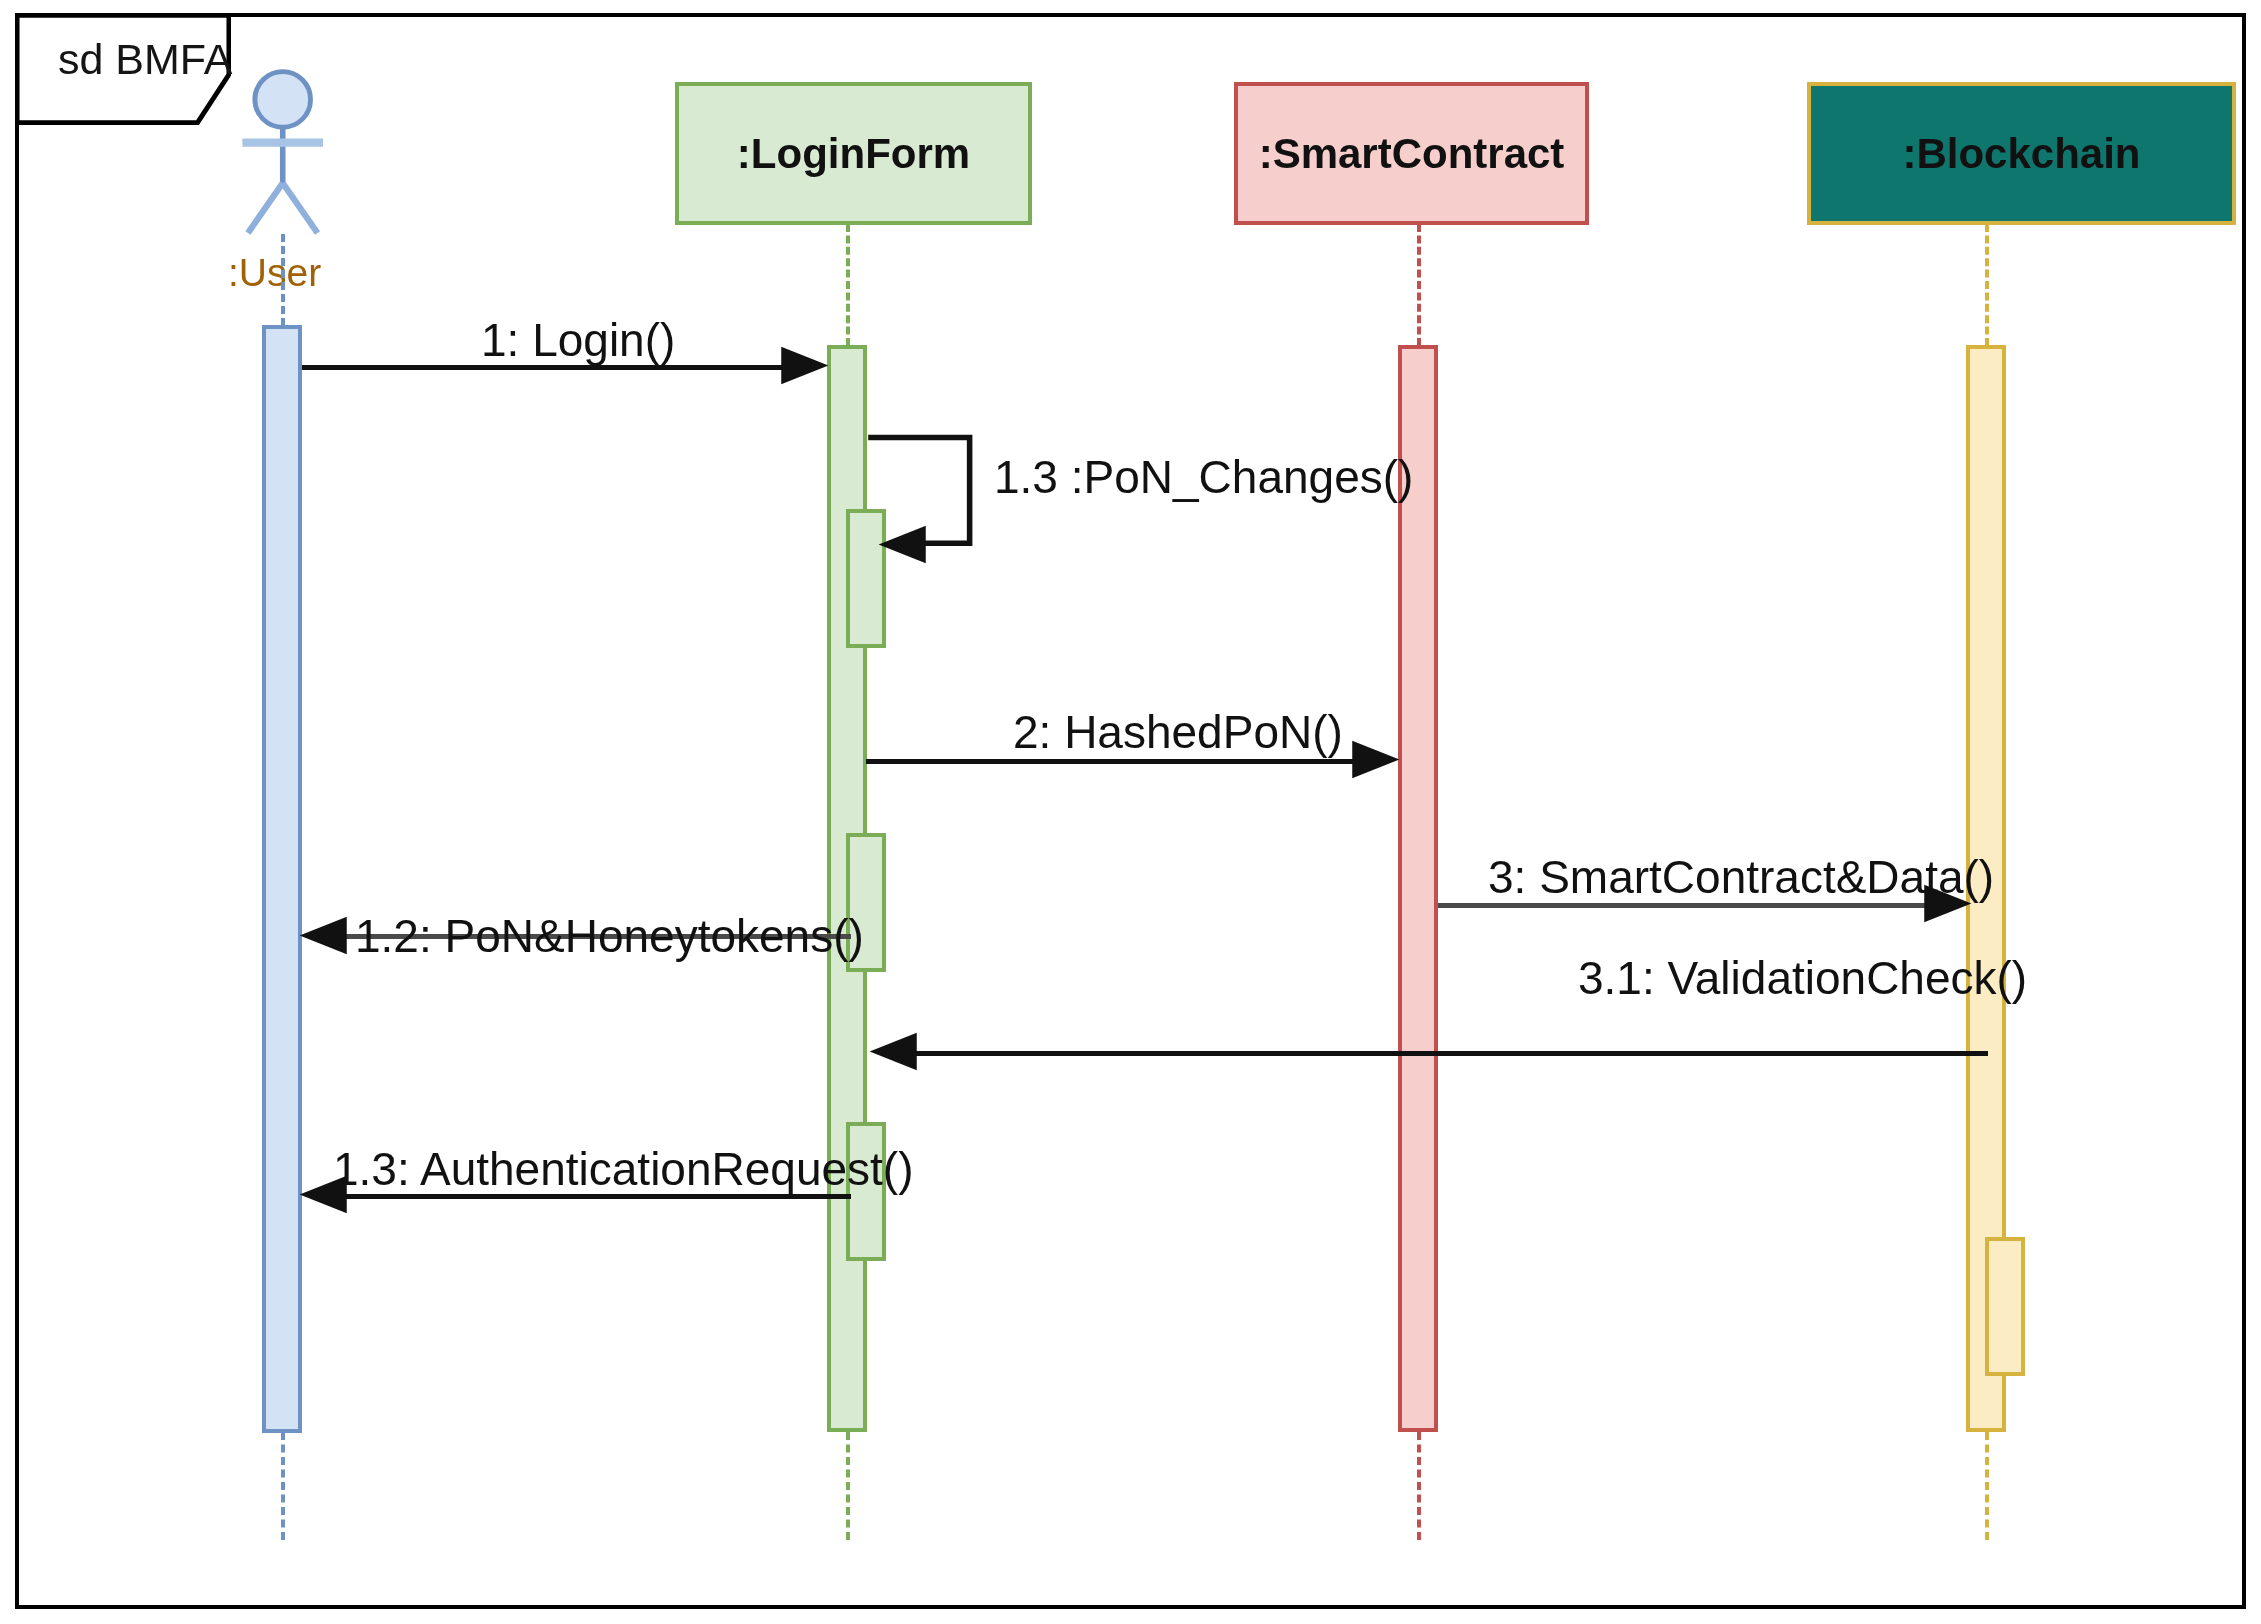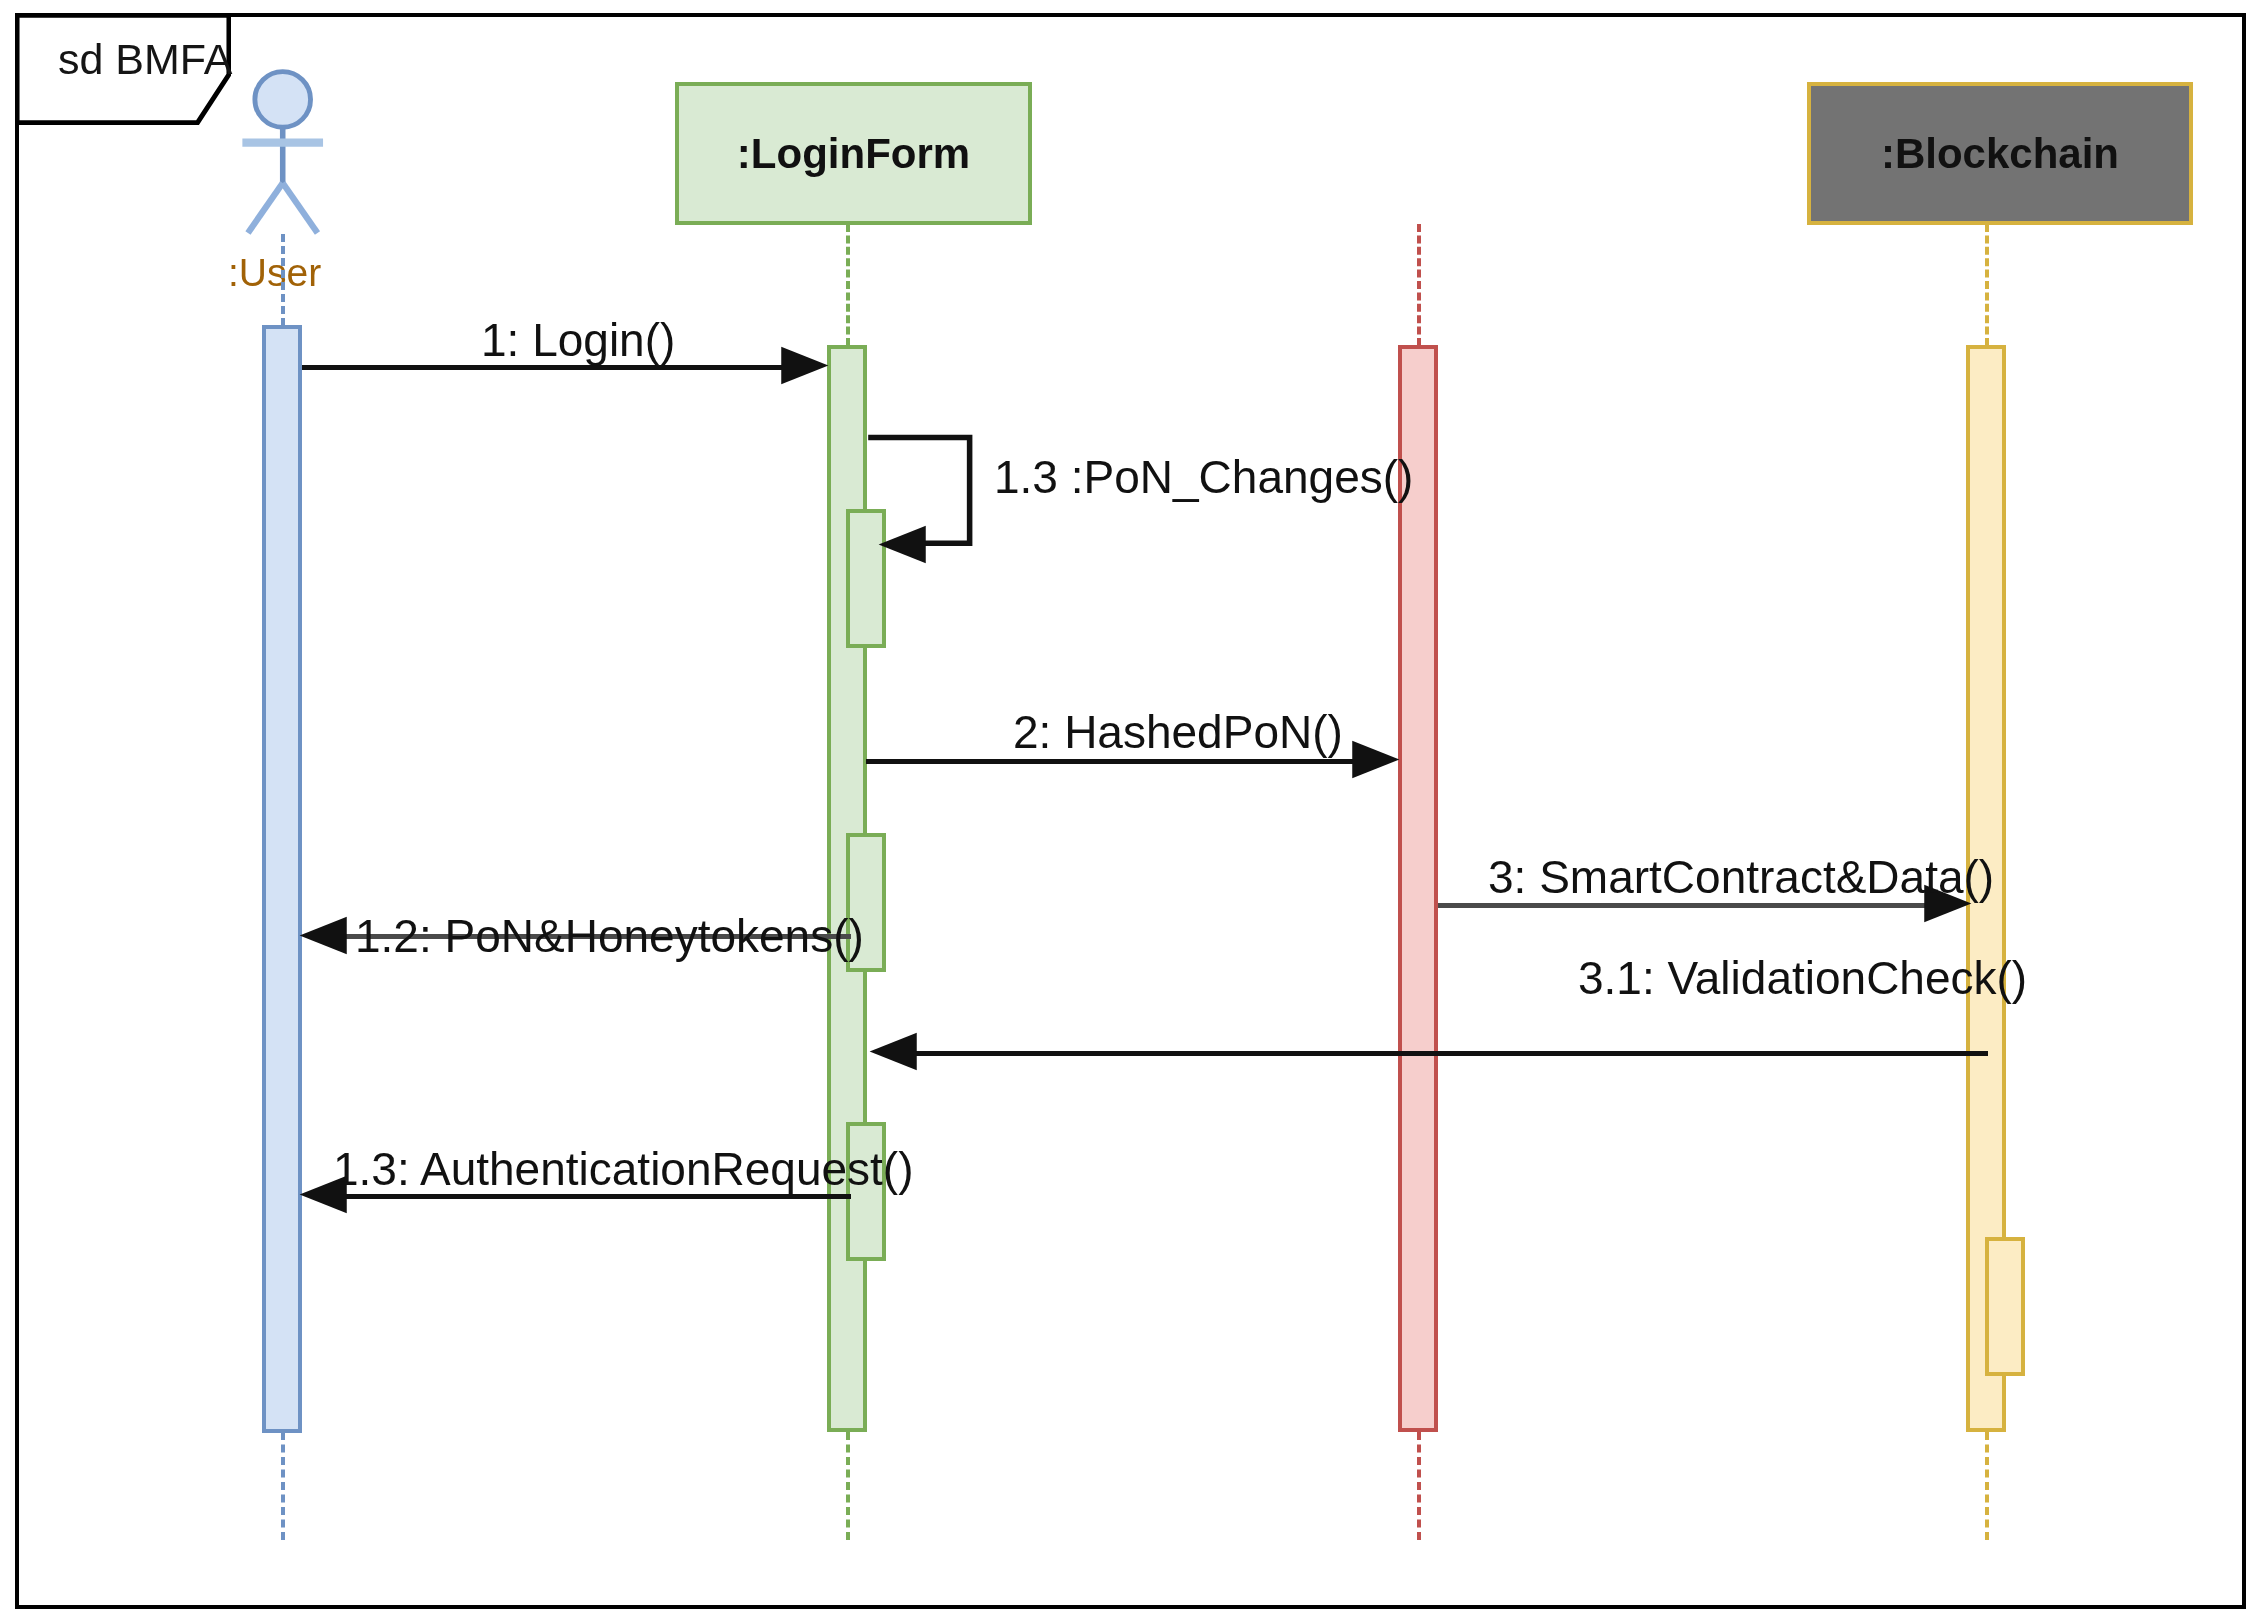--- a/index.html
+++ b/index.html
@@ -132,25 +132,28 @@
   <div class="lifeline" style="left:846px; top:1432px; height:108px; border-left-color:#7aad56;"></div>
 
   <div class="activation" style="left:827px; top:345px; width:40px; height:1087px; background:#d9ead3; border-color:#7aad56;"></div>
 
   <div class="activation" style="left:846px; top:509px; width:40px; height:139px; background:#d9ead3; border-color:#7aad56;"></div>
 
   <div class="activation" style="left:846px; top:833px; width:40px; height:139px; background:#d9ead3; border-color:#7aad56;"></div>
 
   <div class="activation" style="left:846px; top:1122px; width:40px; height:139px; background:#d9ead3; border-color:#7aad56;"></div>
 
+  <div class="head" style="left:1234px; top:82px; width:355px; height:143px; background:#f6cecc; border:4.9px solid #c0504d;">
+    <span>:SmartContract</span>
+  </div>
   <div class="lifeline" style="left:1417px; top:224px; height:122px; border-left-color:#c0504d;"></div>
   <div class="lifeline" style="left:1417px; top:1432px; height:108px; border-left-color:#c0504d;"></div>
   <div class="activation" style="left:1398px; top:345px; width:40px; height:1087px; background:#f6cecc; border-color:#c0504d;"></div>
 
-  <div class="head" style="left:1807px; top:82px; width:386px; height:143px; background:#737373; border:4.9px solid #d6b23f;">
+  <div class="head" style="left:1807px; top:82px; width:429px; height:143px; background:#0f766e; border:4.9px solid #d6b23f;">
     <span>:Blockchain</span>
   </div>
   <div class="lifeline" style="left:1985px; top:224px; height:122px; border-left-color:#d6b23f;"></div>
   <div class="lifeline" style="left:1985px; top:1432px; height:108px; border-left-color:#d6b23f;"></div>
   <div class="activation" style="left:1966px; top:345px; width:40px; height:1087px; background:#fcecc4; border-color:#d6b23f;"></div>
   <div class="activation" style="left:1985px; top:1237px; width:40px; height:139px; background:#fcecc4; border-color:#d6b23f;"></div>
 
   <div class="msg">
     <div class="msg-line" style="left:302px; top:365px; width:502px; border-top-color:#111111;"></div>
     <svg class="arrowhead" style="left:781px; top:344px;" width="49" height="43" viewBox="0 0 70 62">

